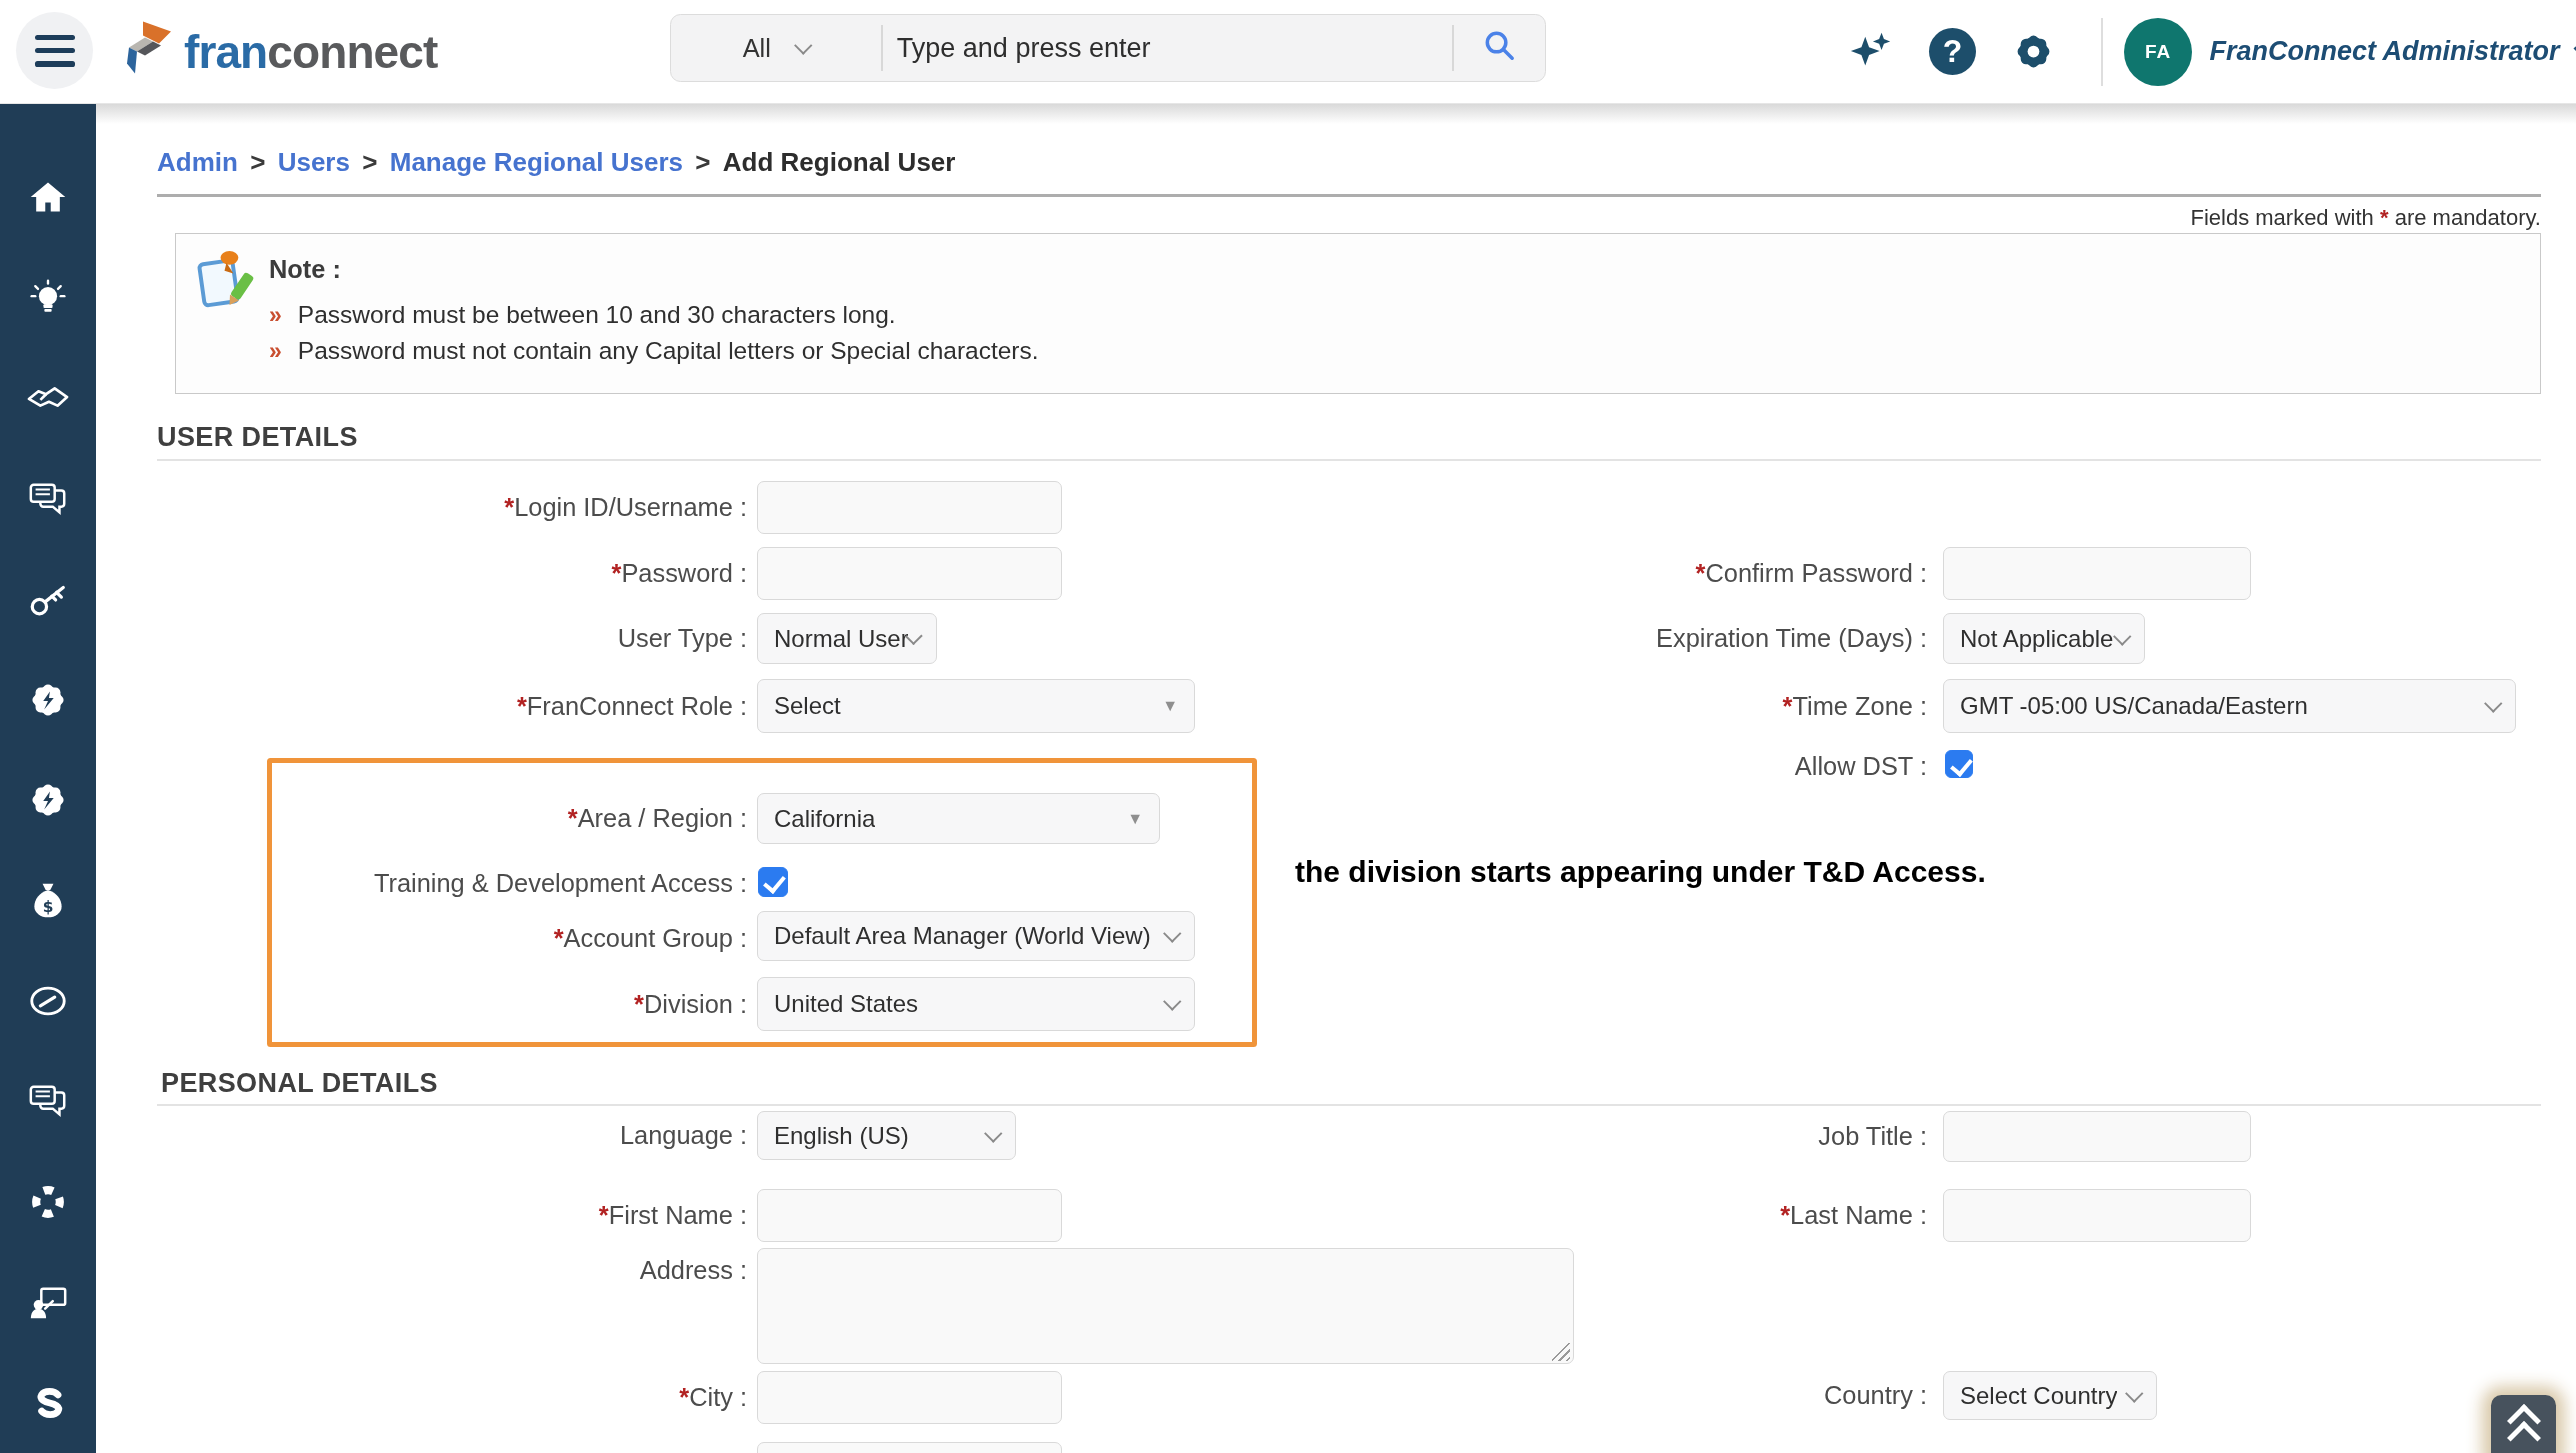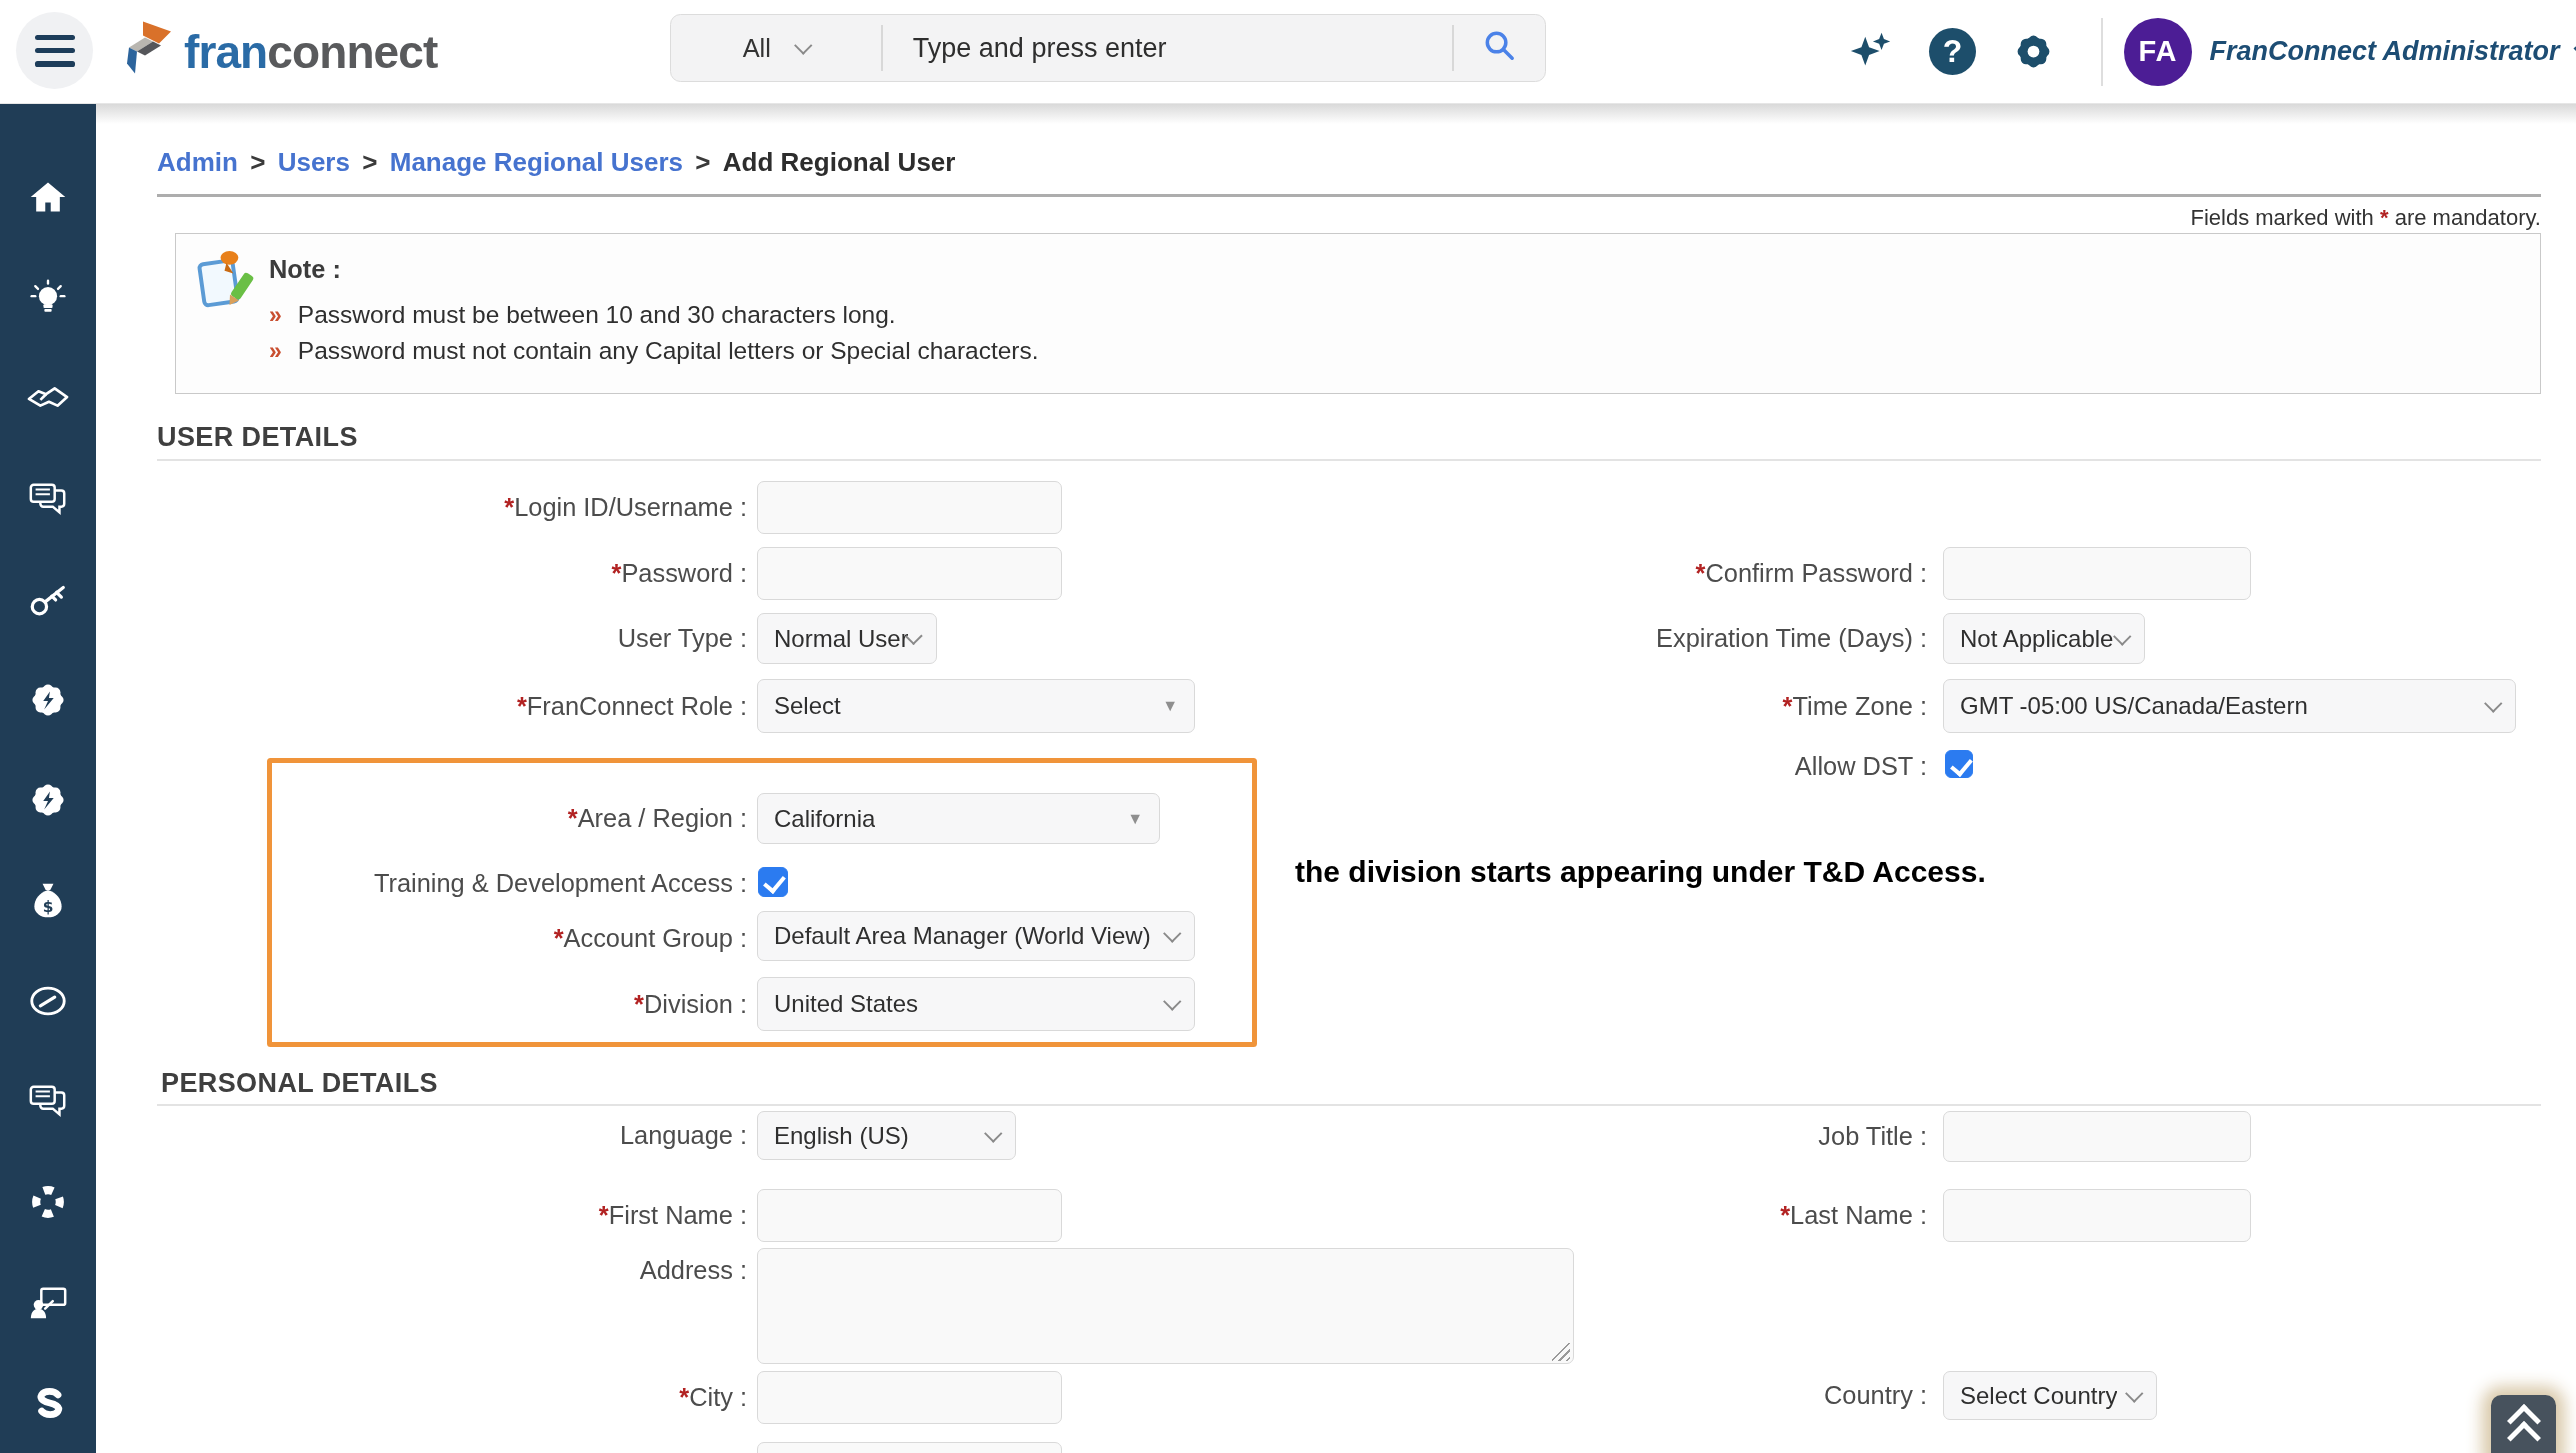--- a/index.html
+++ b/index.html
@@ -12,32 +12,32 @@
   #hamburger{position:absolute;left:16px;top:12.3px;width:77px;height:77px;border-radius:50%;background:#f0f1f3;display:flex;flex-direction:column;justify-content:center;align-items:center;gap:8px;cursor:pointer;}
   #hamburger span{width:40px;height:5.3px;background:#1d3d5a;border-radius:2.6px;}
   #logo{position:absolute;left:121px;top:12.3px;height:79px;display:flex;align-items:center;gap:7px;cursor:pointer;}
   #logo .word{font-size:46px;font-weight:bold;letter-spacing:-0.9px;}
   #logo .fran{color:#2a6ba6;}
   #logo .connect{color:#595a5c;}
 
   #searchbar{position:absolute;left:670px;top:14px;width:876px;height:68px;background:#f3f3f4;border:1.8px solid #dcdcdc;border-radius:10.5px;display:flex;align-items:center;box-sizing:border-box;}
   #search-scope{width:210px;height:100%;display:flex;align-items:center;justify-content:center;gap:26px;font-size:25.4px;color:#333;cursor:pointer;}
   .vdiv{width:1.8px;height:46px;background:#d8d8d8;}
-  #search-input{flex:1;height:100%;border:none;outline:none;background:transparent;font-size:27px;color:#2e2e2e;padding:0 0 0 30px;font-family:"Liberation Sans",sans-serif;}
+  #search-input{flex:1;height:100%;border:none;outline:none;background:transparent;font-size:27px;color:#2e2e2e;padding:0 0 0 14px;font-family:"Liberation Sans",sans-serif;}
   #search-input::placeholder{color:#2e2e2e;opacity:1;}
   #search-btn{width:91px;height:100%;display:flex;align-items:center;justify-content:center;cursor:pointer;}
 
   .top-ico{position:absolute;top:26px;width:51px;height:51px;display:flex;align-items:center;justify-content:center;cursor:pointer;color:#1d4e6b;}
   #icon-sparkle{left:1845px;}
   #icon-help{left:1927px;}
   #icon-gear{left:2008px;}
   #help-circle{width:47px;height:47px;border-radius:50%;background:#1d4e6b;color:#fff;display:flex;align-items:center;justify-content:center;font-size:32px;font-weight:bold;}
   #topdiv{position:absolute;left:2101px;top:17.5px;width:1.8px;height:68px;background:#dedede;}
   #userbox{position:absolute;left:2124px;top:17.5px;height:68px;display:flex;align-items:center;gap:17.5px;cursor:pointer;}
-  #avatar{width:68px;height:68px;border-radius:50%;background:#4c1d95;color:#fff;display:flex;align-items:center;justify-content:center;font-size:29px;font-weight:bold;letter-spacing:0.9px;}
+  #avatar{width:68px;height:68px;border-radius:50%;background:#0f766e;color:#fff;display:flex;align-items:center;justify-content:center;font-size:19px;font-weight:bold;letter-spacing:0.9px;}
   #username{font-size:27px;font-weight:bold;color:#1d4d74;white-space:nowrap;font-style:italic;}
   .chev-ico{width:14px;height:14px;border-right:3.5px solid #1d4d74;border-bottom:3.5px solid #1d4d74;transform:rotate(45deg);margin-top:-7px;}
   .chev-sm{width:10.5px;height:10.5px;border-right:2.6px solid #8a8a8a;border-bottom:2.6px solid #8a8a8a;transform:rotate(45deg);margin-top:-5.3px;}
 
   
   #sidebar{position:absolute;left:0;top:103px;width:96px;height:1350px;background:#203d56;display:flex;flex-direction:column;align-items:center;padding-top:44px;box-sizing:border-box;z-index:20;}
   .side-item{width:96px;height:102px;display:flex;align-items:center;justify-content:center;cursor:pointer;}
   .side-item svg{display:block;}
 
   

